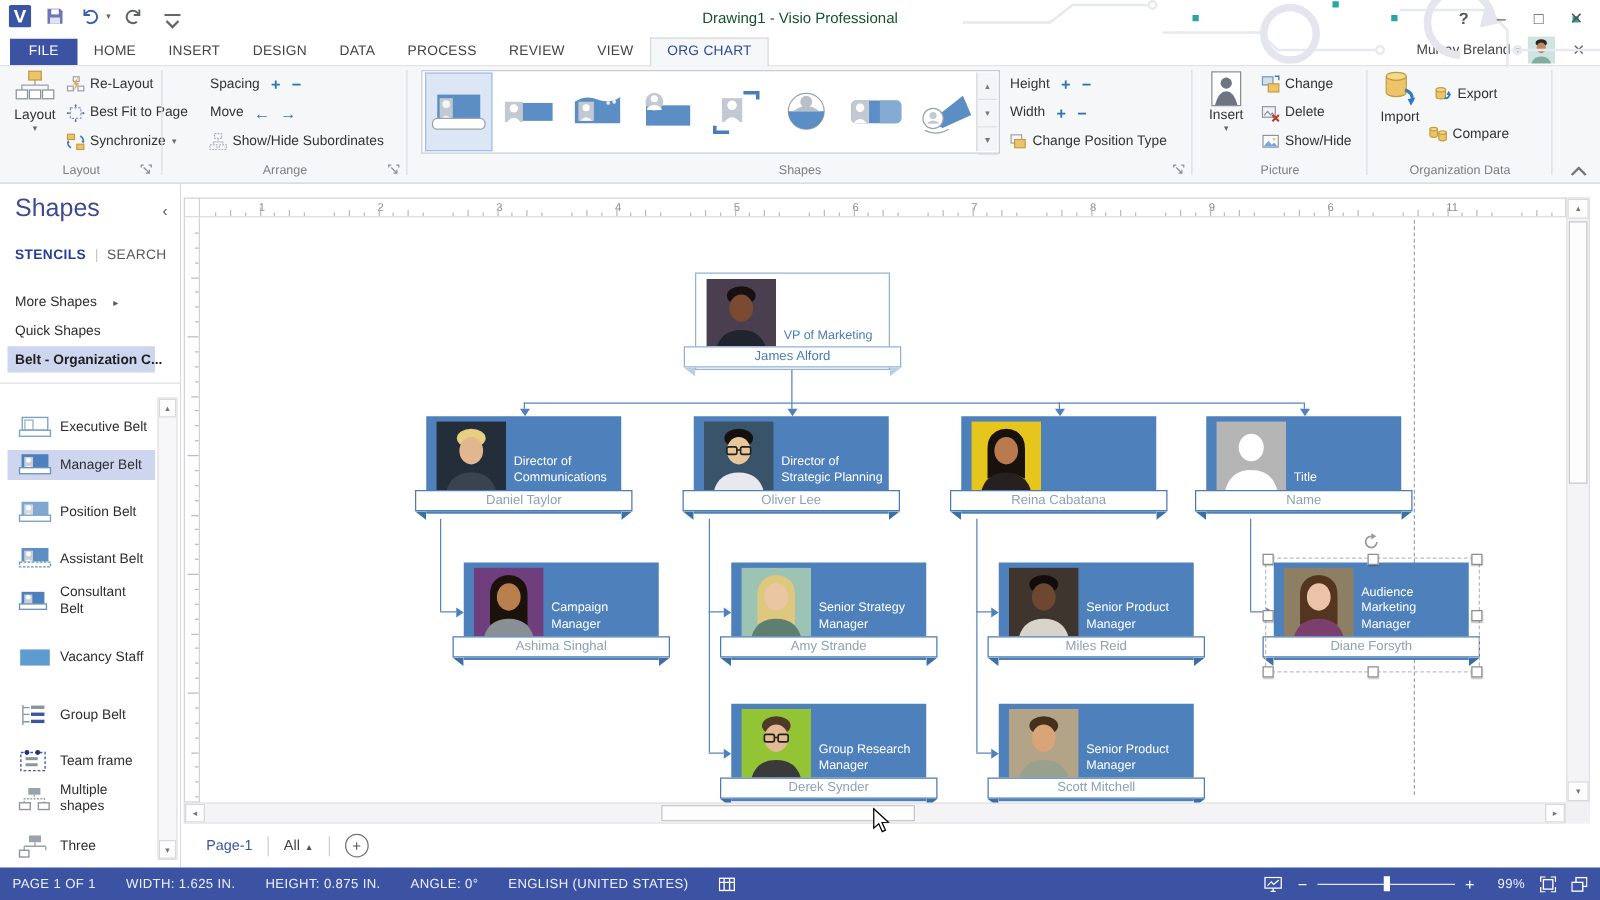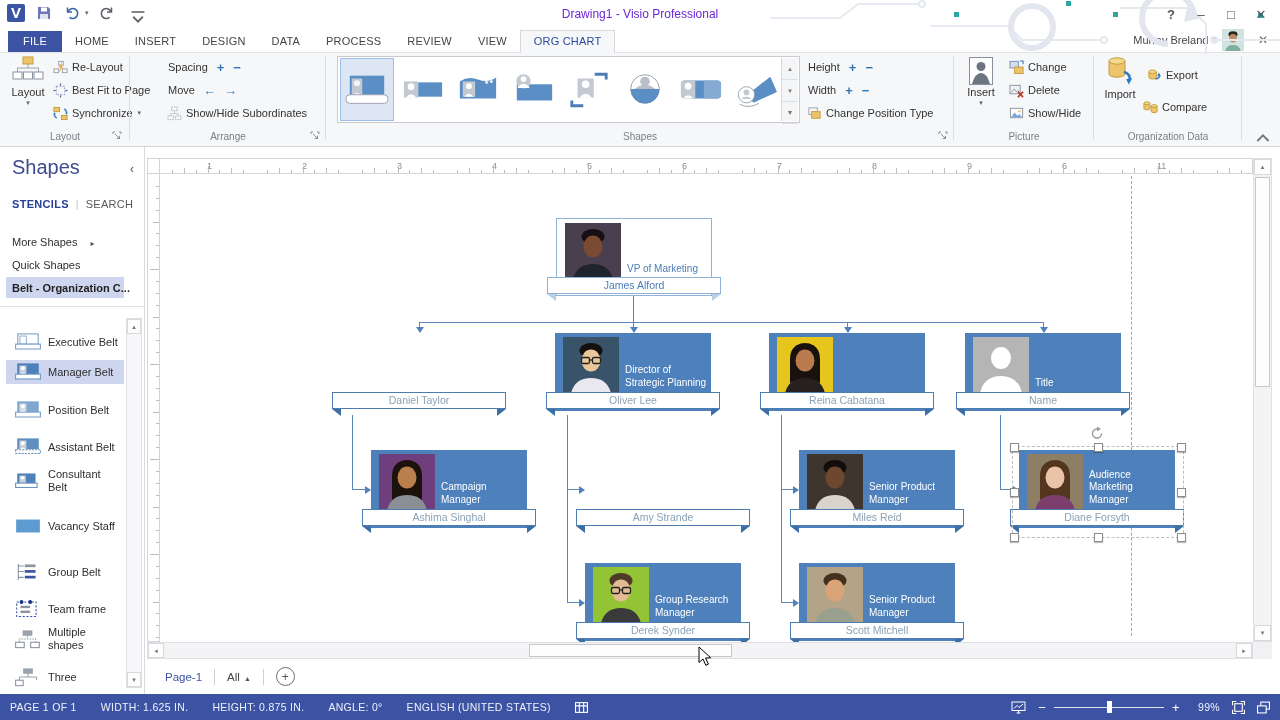--- a/index.html
+++ b/index.html
@@ -10,21 +10,21 @@
   
   .titlebar{position:absolute;left:0;top:0;width:1280px;height:28px;background:#fff;z-index:30}
   .decor{position:absolute;left:770px;top:0;width:510px;height:54px;pointer-events:none;z-index:0}
   .qat{position:absolute;left:6px;top:3px;display:flex;align-items:center;gap:8px;z-index:2}
   .qat .qbtn{display:flex;align-items:center;justify-content:center;width:20px;height:20px}
   .qat svg{width:16px;height:16px;display:block}
   .qat .qbtn.logo svg{width:18px;height:18px}
   .qat .mini{width:10px;height:10px}
   .dd-tiny{font-size:7px;color:#666;margin-left:-5px}
   .win-title{position:absolute;left:0;right:0;top:0;height:28px;display:flex;align-items:center;justify-content:center;
-             font-size:12px;color:#6d28d9;z-index:1}
+             font-size:12px;color:#14532d;z-index:1}
   .win-controls{position:absolute;right:4px;top:0;height:28px;display:flex;align-items:center;z-index:2}
   .win-controls .wc{width:30px;height:22px;display:flex;align-items:center;justify-content:center;color:#555;font-size:13px}
 
   
   .tabrow{position:absolute;left:0;top:28px;width:1280px;height:24px;background:#fff;display:flex;align-items:flex-end;
           border-bottom:1px solid #e2e3e6;z-index:25}
   .tab{padding:4px 13px 5px 13px;font-size:11px;color:#444;letter-spacing:.2px;white-space:nowrap}
   .tab.file{background:#3c53a4;color:#fff;padding:4px 15px 5px 15px;margin-left:0}
   .tab.active{background:#f6f7f9;color:#2b4aa0;border:1px solid #d8d9dc;border-bottom:none;position:relative;top:1px;
               padding:4px 13px 6px 13px}
@@ -853,20 +853,31 @@
                   <path d="M8,56 Q12,41 28,41 Q44,41 48,56 Z" fill="#20242c"></path>
                 </svg>
               </div>
               <div class="n-title">VP of Marketing</div>
             </div>
             <div class="n-belt">James Alford</div>
             <div class="n-fold-l"></div>
             <div class="n-fold-r"></div>
           </div>
           <div class="org-node manager" style="left: 172px; top: 159px;">
+            <div class="n-card">
+              <div class="n-photo">
+                <svg viewBox="0 0 56 56">
+                  <rect width="56" height="56" fill="#232e3a"></rect>
+                  <ellipse cx="28" cy="13.5" rx="11.5" ry="7.5" fill="#e6cf7e"></ellipse>
+                  <ellipse cx="28" cy="23.5" rx="9.5" ry="11" fill="#e2b68e"></ellipse>
+                  <path d="M8,56 Q12,41 28,41 Q44,41 48,56 Z" fill="#3a4450"></path>
+                </svg>
+              </div>
+              <div class="n-title">Director of Communications</div>
+            </div>
             <div class="n-belt">Daniel Taylor</div>
             <div class="n-fold-l"></div>
             <div class="n-fold-r"></div>
           </div>
           <div class="org-node manager" style="left: 386px; top: 159px;">
             <div class="n-card">
               <div class="n-photo">
                 <svg viewBox="0 0 56 56">
                   <rect width="56" height="56" fill="#39536b"></rect>
                   <ellipse cx="28" cy="13.5" rx="11.5" ry="7.5" fill="#14100e"></ellipse>
@@ -927,20 +938,32 @@
                   <path d="M8,56 Q12,41 28,41 Q44,41 48,56 Z" fill="#8a8f96"></path>
                 </svg>
               </div>
               <div class="n-title">Campaign Manager</div>
             </div>
             <div class="n-belt">Ashima Singhal</div>
             <div class="n-fold-l"></div>
             <div class="n-fold-r"></div>
           </div>
           <div class="org-node manager" style="left: 416px; top: 276px;">
+            <div class="n-card">
+              <div class="n-photo">
+                <svg viewBox="0 0 56 56">
+                  <rect width="56" height="56" fill="#9cc3b4"></rect>
+                  <path d="M13,22 Q13,7 28,7 Q43,7 43,22 L43,46 Q36,42 28,44 Q20,42 13,46 Z" fill="#ddc87e"></path>
+                  <ellipse cx="28" cy="13.5" rx="11.5" ry="7.5" fill="#ddc87e"></ellipse>
+                  <ellipse cx="28" cy="23.5" rx="9.5" ry="11" fill="#eac7a2"></ellipse>
+                  <path d="M8,56 Q12,41 28,41 Q44,41 48,56 Z" fill="#5e7f70"></path>
+                </svg>
+              </div>
+              <div class="n-title">Senior Strategy Manager</div>
+            </div>
             <div class="n-belt">Amy Strande</div>
             <div class="n-fold-l"></div>
             <div class="n-fold-r"></div>
           </div>
           <div class="org-node manager" style="left: 630px; top: 276px;">
             <div class="n-card">
               <div class="n-photo">
                 <svg viewBox="0 0 56 56">
                   <rect width="56" height="56" fill="#3e362e"></rect>
                   <ellipse cx="28" cy="13.5" rx="11.5" ry="7.5" fill="#120d0a"></ellipse>

